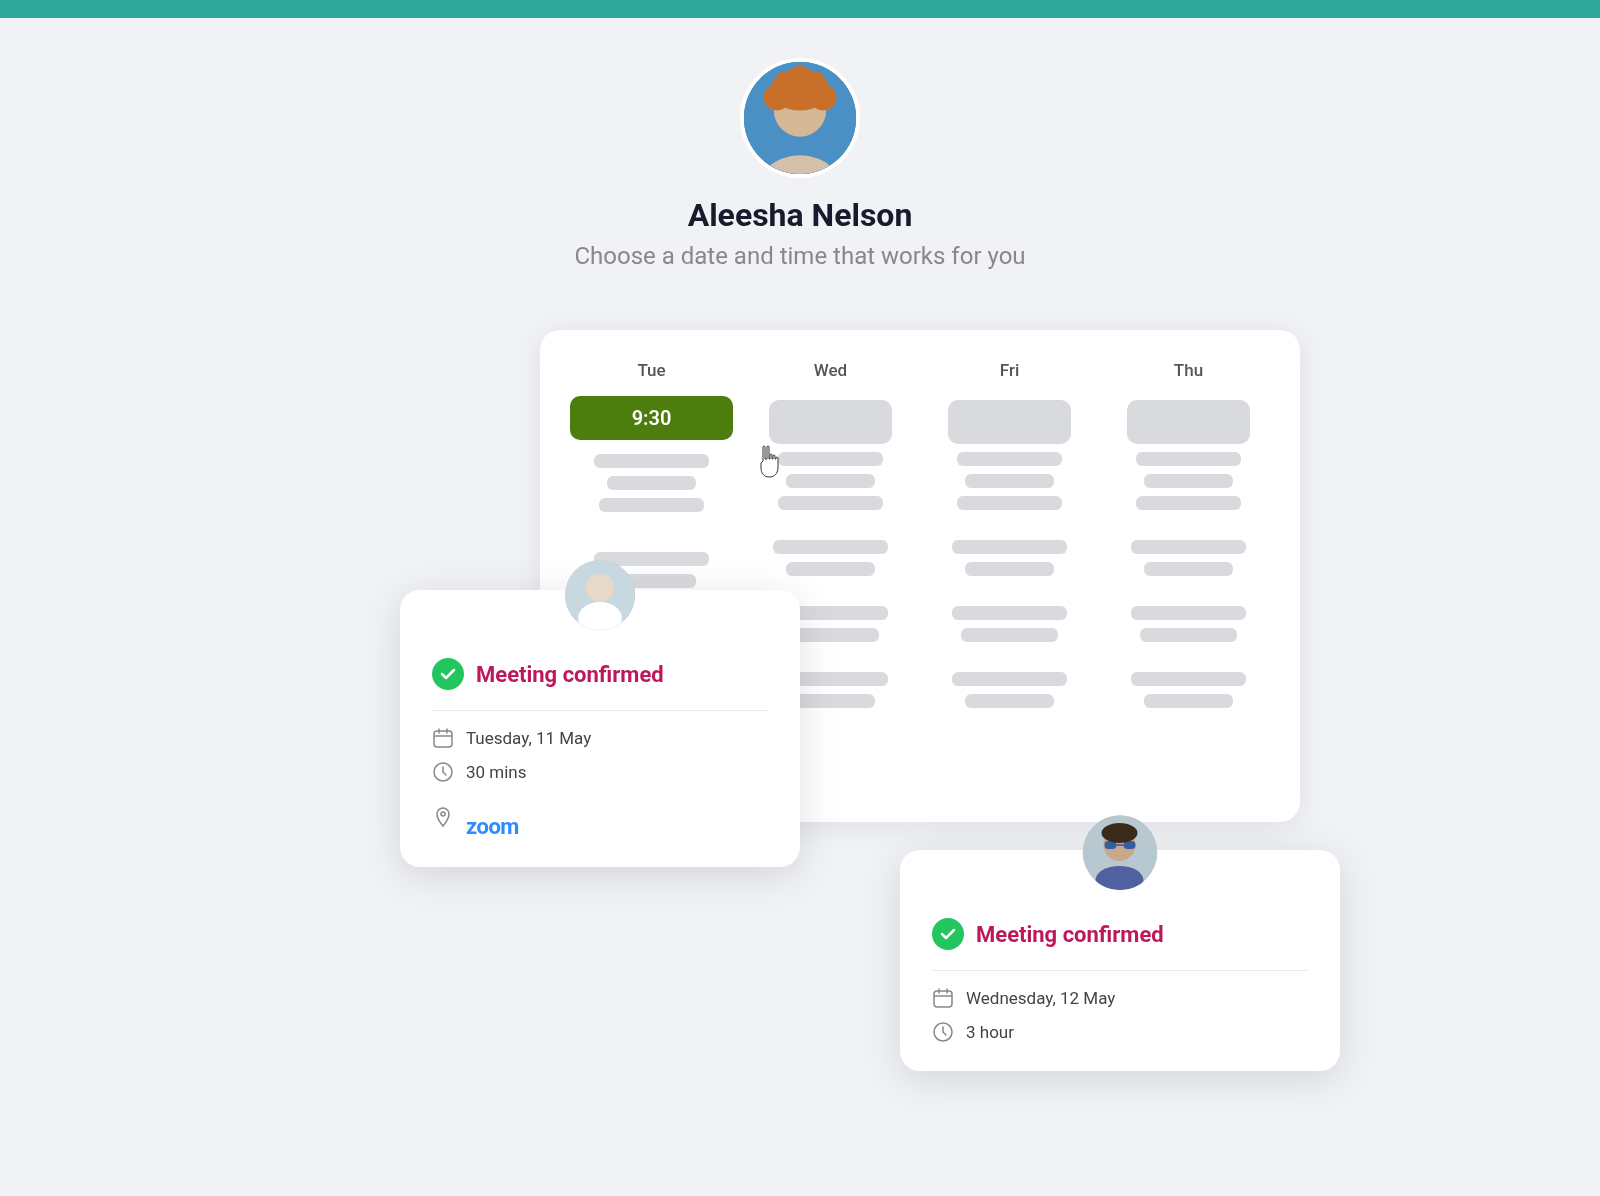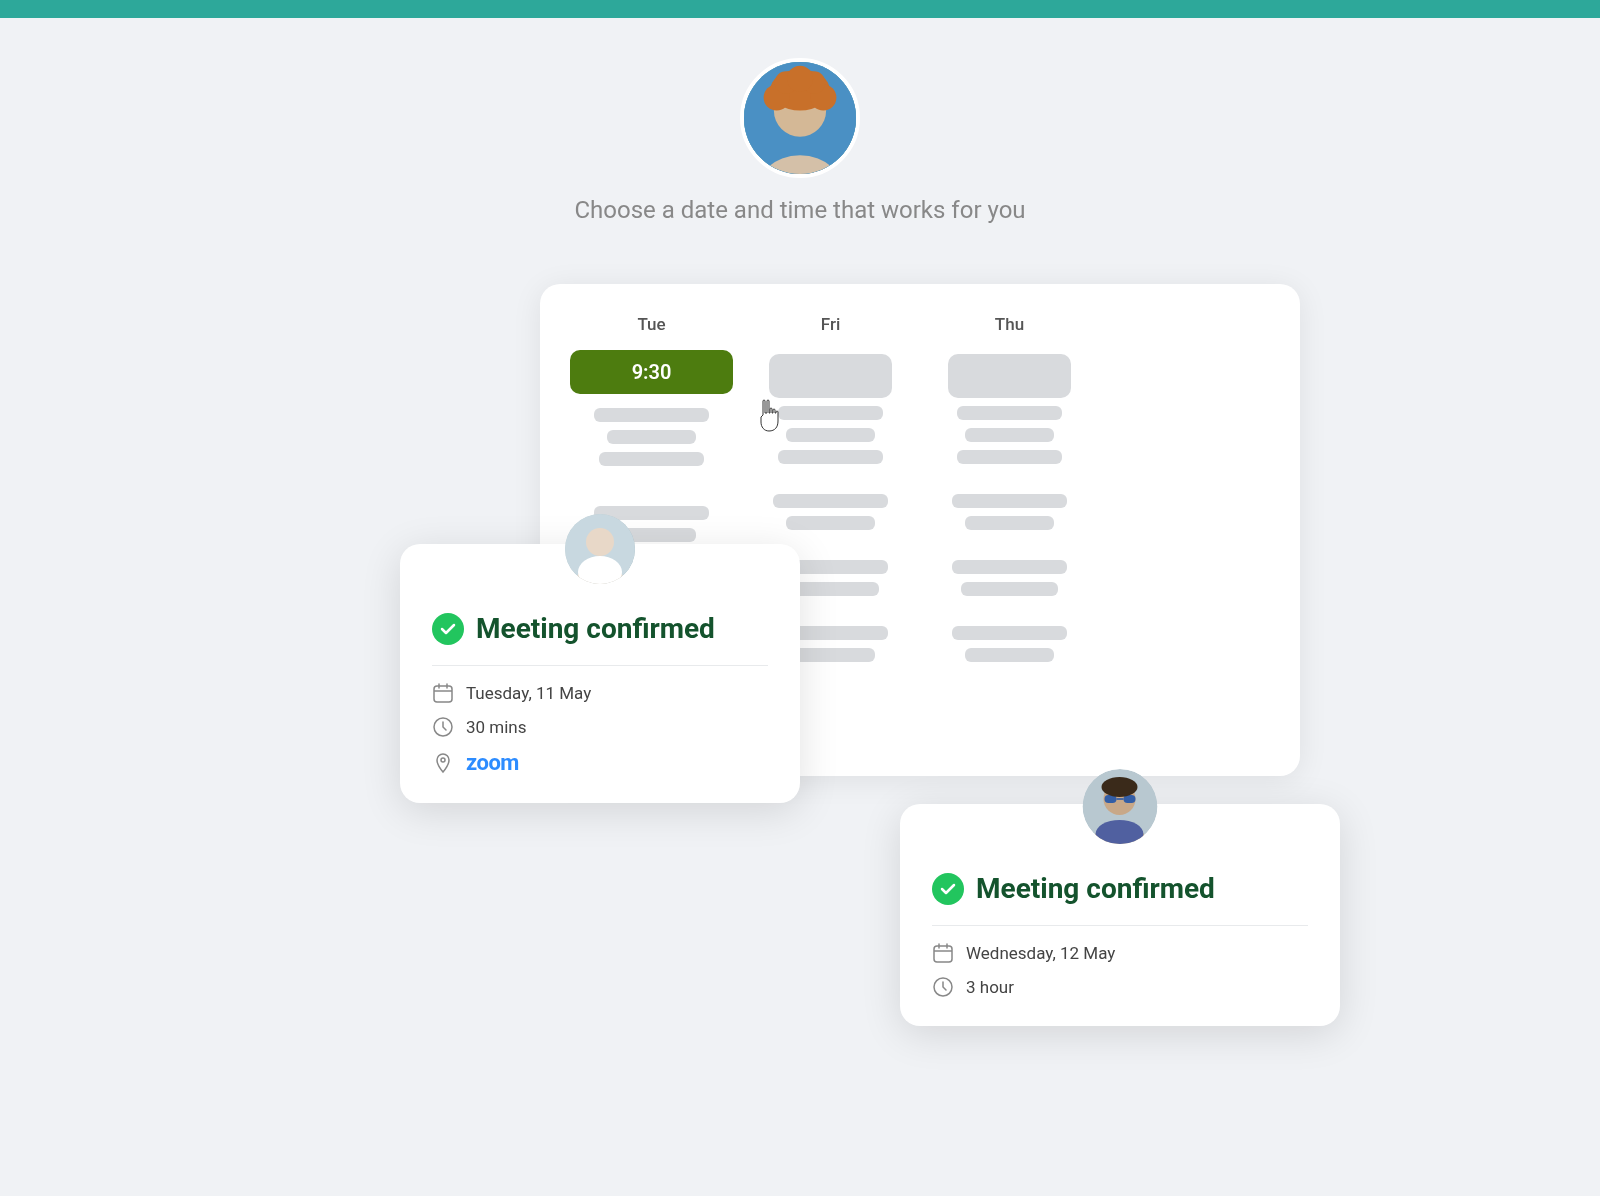--- a/index.html
+++ b/index.html
@@ -168,23 +168,23 @@
       height: 32px;
       border-radius: 50%;
       background: #22c55e;
       display: flex;
       align-items: center;
       justify-content: center;
       flex-shrink: 0;
     }
 
     .card-title {
-      font-size: 28px;
+      font-size: 22px;
       font-weight: 700;
-      color: #14532d;
+      color: #be185d;
     }
 
     .card-divider {
       height: 1px;
       background: #e8eaec;
       margin: 16px 0;
     }
 
     .card-details {
       display: flex;
@@ -209,20 +209,21 @@
       font-size: 17px;
       color: #444;
     }
 
     
     .zoom-logo {
       font-size: 22px;
       font-weight: 700;
       color: #2d8cff;
       letter-spacing: -0.5px;
+      margin-top: 19px;
     }
 
     
     .google-meet-logo {
       display: flex;
       align-items: center;
       gap: 8px;
     }
 
     .gmeet-icon {
@@ -271,20 +272,21 @@
 
           <ellipse cx="60" cy="30" rx="32" ry="22" fill="#c8702a"></ellipse>
           <circle cx="35" cy="38" r="14" fill="#c8702a"></circle>
           <circle cx="85" cy="38" r="14" fill="#c8702a"></circle>
           <circle cx="45" cy="22" r="12" fill="#c8702a"></circle>
           <circle cx="75" cy="22" r="12" fill="#c8702a"></circle>
           <circle cx="60" cy="18" r="14" fill="#c8702a"></circle>
         </svg>
       </div>
     </div>
+    <h1 class="host-name">Aleesha Nelson</h1>
     <p class="host-subtitle">Choose a date and time that works for you</p>
   </div>
 
   <div class="scene">
 
     <div class="confirmation-card card-left">
       <div class="card-avatar card-avatar-left">
         <svg viewBox="0 0 70 70" width="70" height="70" xmlns="http://www.w3.org/2000/svg">
           <rect width="70" height="70" rx="35" fill="#c8d8e0"></rect>
           <circle cx="35" cy="28" r="14" fill="#e8d8c8"></circle>
@@ -352,20 +354,38 @@
             <div style="height:24px"></div>
 
             <div class="time-slot active" style="width:100%;display:flex;align-items:center;justify-content:center;font-size:20px;font-weight:600;color:white;border-radius:10px;height:44px;">
               <span>12:30</span>
             </div>
             <div class="ph-row" style="width:65%"></div>
             <div class="ph-row" style="width:55%"></div>
           </div>
         </div>
 
+        <div class="day-col">
+          <div class="day-header">Wed</div>
+          <div style="width:100%; display:flex;flex-direction:column;gap:8px;align-items:center;margin-top:4px;">
+            <div class="ph-row" style="width:75%;height:44px;border-radius:10px;"></div>
+            <div class="ph-row" style="width:65%;height:14px;"></div>
+            <div class="ph-row" style="width:55%;height:14px;"></div>
+            <div class="ph-row" style="width:65%;height:14px;"></div>
+            <div style="height:14px"></div>
+            <div class="ph-row" style="width:70%;height:14px;"></div>
+            <div class="ph-row" style="width:55%;height:14px;"></div>
+            <div style="height:14px"></div>
+            <div class="ph-row" style="width:70%;height:14px;"></div>
+            <div class="ph-row" style="width:60%;height:14px;"></div>
+            <div style="height:14px"></div>
+            <div class="ph-row" style="width:70%;height:14px;"></div>
+            <div class="ph-row" style="width:55%;height:14px;"></div>
+          </div>
+        </div>
 
         <div class="day-col">
           <div class="day-header">Fri</div>
           <div style="width:100%; display:flex;flex-direction:column;gap:8px;align-items:center;margin-top:4px;">
             <div class="ph-row" style="width:75%;height:44px;border-radius:10px;"></div>
             <div class="ph-row" style="width:65%;height:14px;"></div>
             <div class="ph-row" style="width:55%;height:14px;"></div>
             <div class="ph-row" style="width:65%;height:14px;"></div>
             <div style="height:14px"></div>
             <div class="ph-row" style="width:70%;height:14px;"></div>

